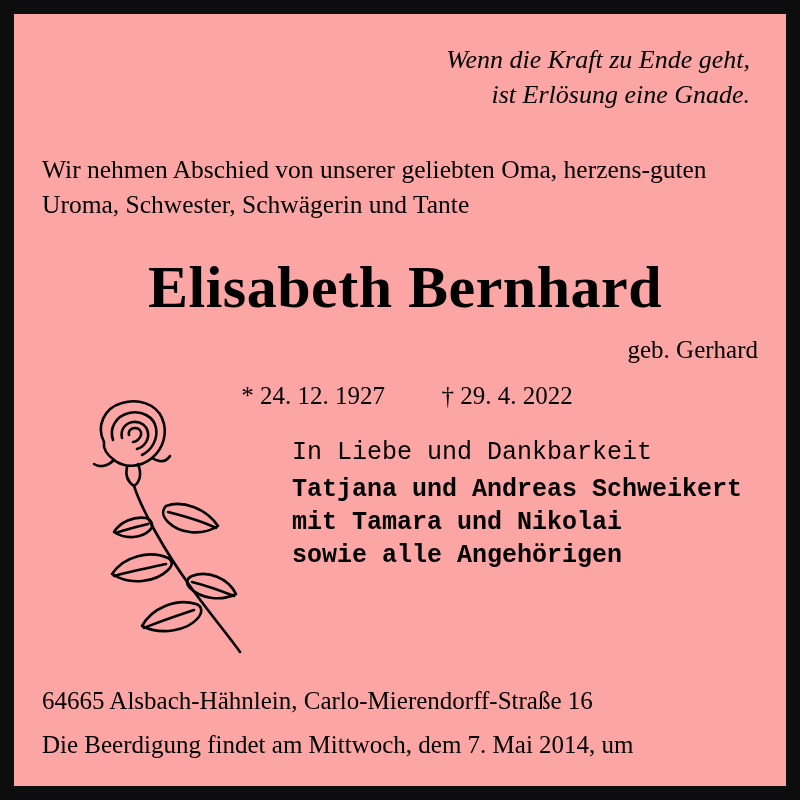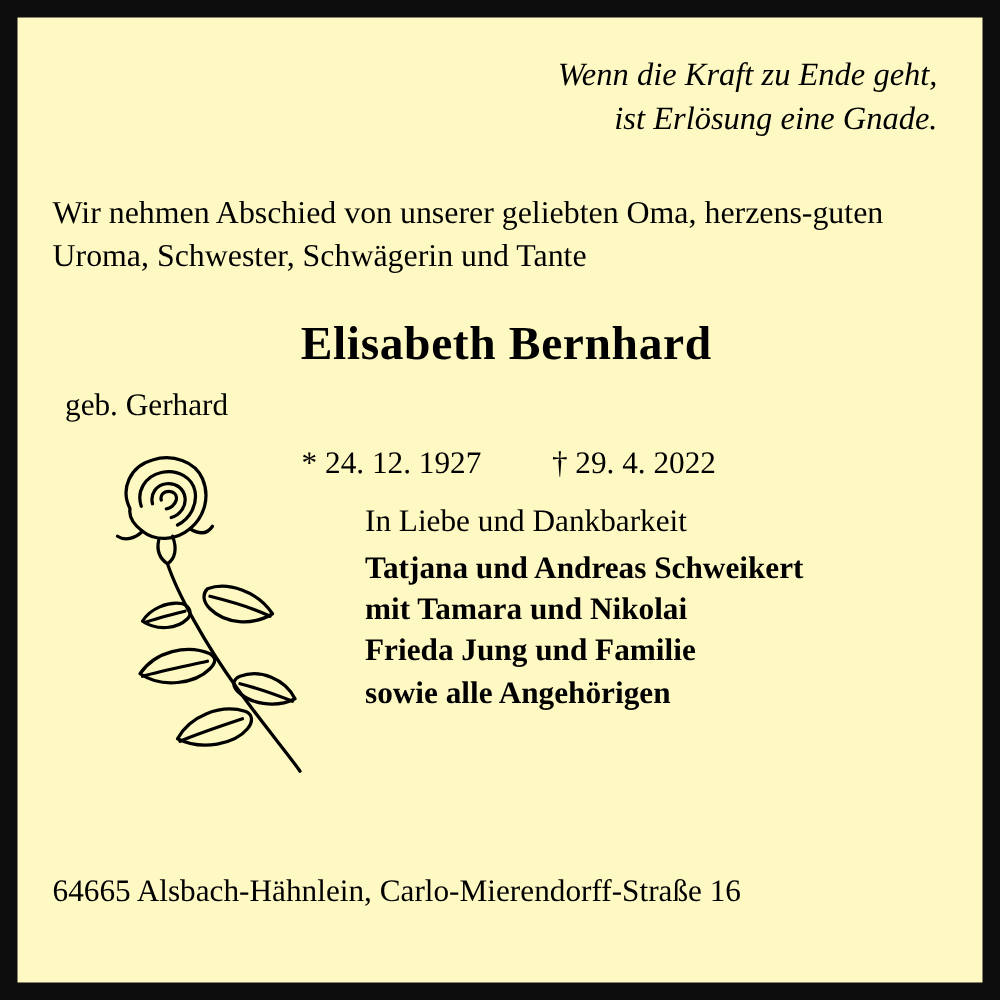--- a/index.html
+++ b/index.html
@@ -12,21 +12,21 @@
     height: 800px;
     font-family: "Liberation Serif", serif;
     color: #000000;
   }
   .notice {
     position: relative;
     box-sizing: border-box;
     width: 800px;
     height: 800px;
     border: 14px solid #0d0d0d;
-    background: #fef9c3;
+    background: #fca5a5;
     padding: 18px 28px 0 28px;
   }
   .epitaph {
     text-align: right;
     font-style: italic;
     font-size: 26px;
     line-height: 1.35;
     margin: 10px 8px 0 0;
   }
   .epitaph div { white-space: nowrap; }
@@ -34,45 +34,46 @@
   .intro {
     margin-top: 40px;
     font-size: 25.5px;
     line-height: 1.38;
     text-align: left;
   }
 
   .name {
     text-align: center;
     font-weight: bold;
-    font-size: 38px;
+    font-size: 60px;
     letter-spacing: 0.5px;
     margin-top: 30px;
     margin-left: 10px;
   }
 
   .maiden {
-    text-align: left;
+    text-align: right;
     font-size: 25px;
     margin-top: 14px;
     margin-left: 10px;
   }
 
   .dates {
     text-align: center;
     font-size: 25px;
     margin-top: 18px;
     margin-left: 14px;
   }
   .dates .gap { display: inline-block; width: 44px; }
 
   .mid {
     position: relative;
-    margin-top: 16px;
+    margin-top: 26px;
     min-height: 210px;
+    font-family: Liberation Mono, monospace;
   }
 
   .rose {
     position: absolute;
     left: 30px;
     top: -46px;
     width: 170px;
     height: 290px;
   }
 
@@ -82,21 +83,21 @@
     font-size: 25px;
     line-height: 1.33;
   }
   .family .lead { font-weight: normal; margin-bottom: 4px; }
   .family .bold { font-weight: bold; }
 
   .footer {
     position: absolute;
     left: 28px;
     right: 28px;
-    bottom: 47px;
+    bottom: 24px;
     font-size: 25px;
     line-height: 1.42;
     text-align: left;
   }
   .footer .addr { margin-bottom: 8px; }
 </style>
 </head>
 <body>
 
 <div class="notice">
@@ -150,22 +151,22 @@
 
         <path d="M124 214 C104 208 80 218 70 236 C90 246 116 240 126 228 C131 222 130 216 124 214 Z"></path>
         <path d="M122 220 C104 226 86 232 72 238"></path>
       </g>
     </svg>
 
     <div class="family">
       <div class="lead">In Liebe und Dankbarkeit</div>
       <div class="bold">Tatjana und Andreas Schweikert</div>
       <div class="bold">mit Tamara und Nikolai</div>
-      <div class="bold">Frieda Jung und Familie</div>
       <div class="bold">sowie alle Angehörigen</div>
     </div>
   </div>
 
   <div class="footer">
     <div class="addr">64665 Alsbach-Hähnlein, Carlo-Mierendorff-Straße 16</div>
+    <div>Die Beerdigung findet am Mittwoch, dem 7. Mai 2014, um</div>
   </div>
 
 </div>
 
 </body></html>

